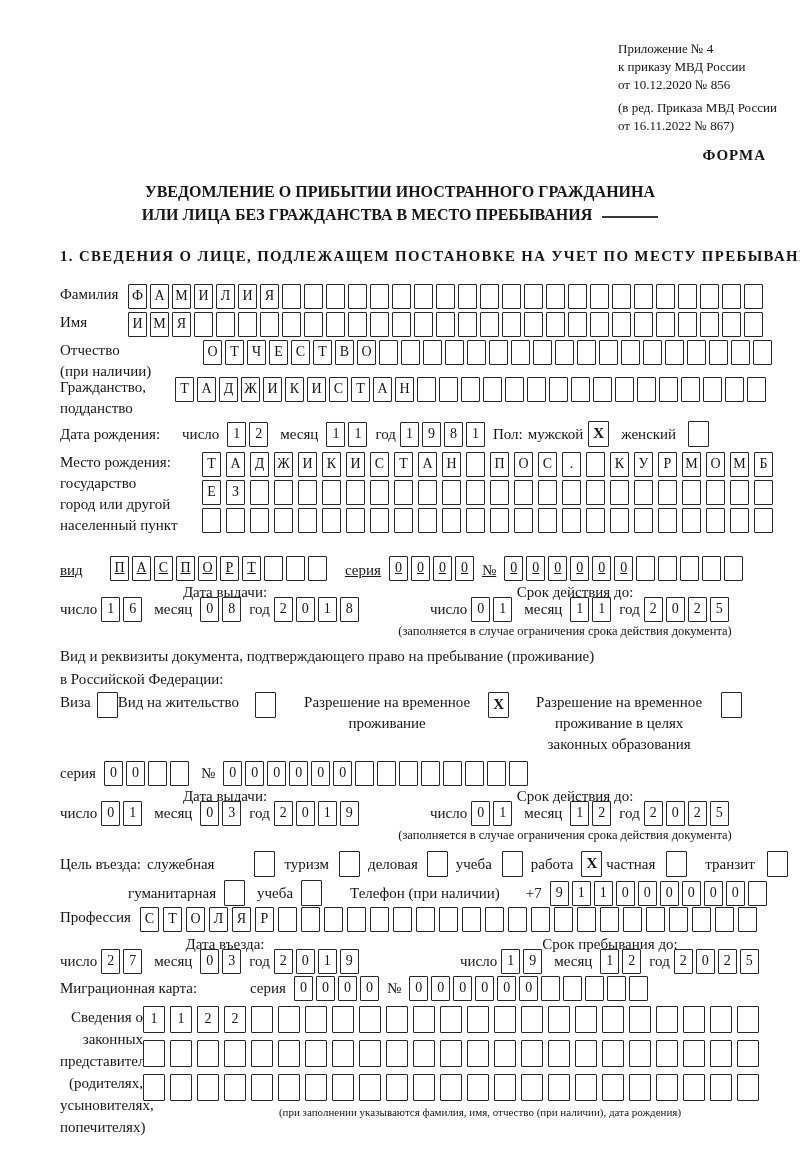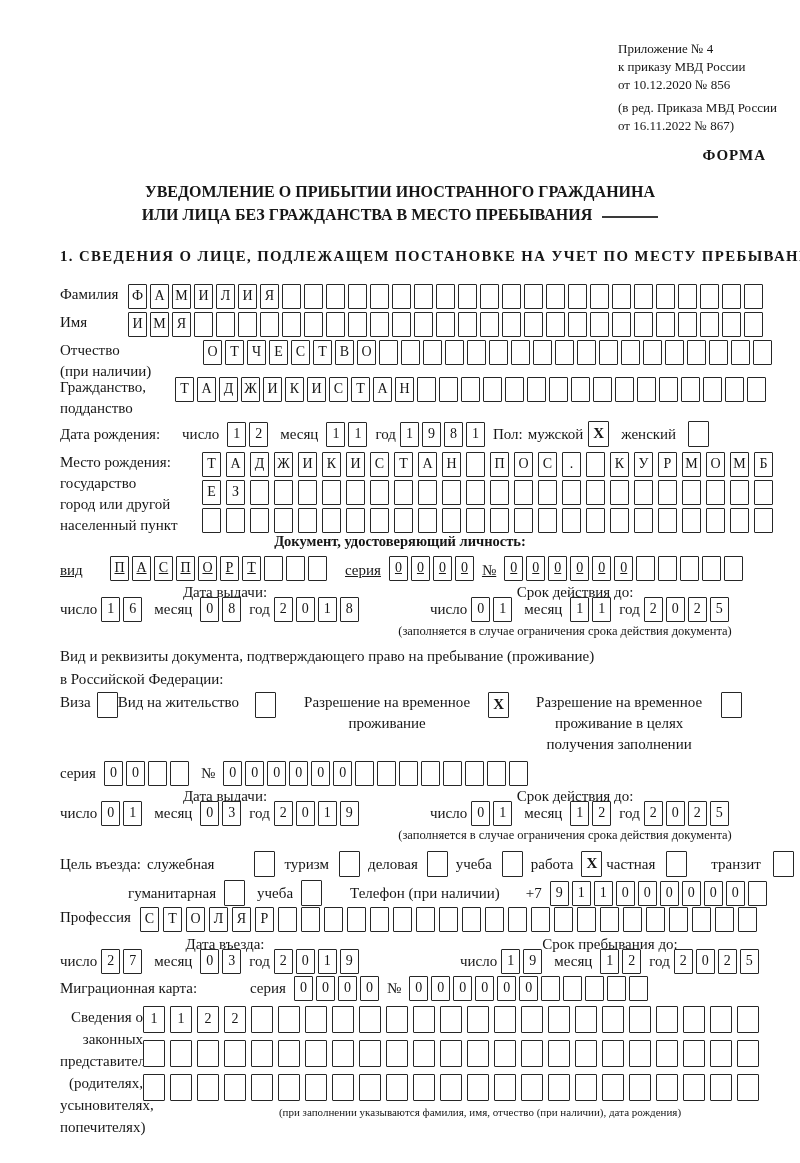--- a/index.html
+++ b/index.html
@@ -305,21 +305,20 @@
           <span class="cell"></span>
           <span class="cell"></span>
           <span class="cell"></span>
           <span class="cell"></span>
           <span class="cell"></span>
           <span class="cell"></span>
         </span>
     </span>
   </div>
 
-  <div class="abs bold center" style="top:533px; left:0; width:800px; font-size:14.5px;">Документ, удостоверяющий личность:</div>
 
   <div class="abs row" style="top:556px; left:60px; align-items:flex-end;text-decoration:underline;">
     <span class="label" style="width:50px;">вид</span>
     <span class="cells">
         <span class="cell">П</span>
         <span class="cell">А</span>
         <span class="cell">С</span>
         <span class="cell">П</span>
         <span class="cell">О</span>
         <span class="cell">Р</span>
@@ -416,21 +415,21 @@
         <span style="display:block">проживание</span>
       </span>
       <span class="cells checkbox gap8">
           <span class="cell">X</span>
         </span>
     </span>
     <span class="pair" style="margin-left:20px;">
       <span class="label-block center" style="width:180px; white-space:nowrap;">
         <span style="display:block">Разрешение на временное</span>
         <span style="display:block">проживание в целях</span>
-        <span style="display:block">получения заполнении</span>
+        <span style="display:block">законных образования</span>
       </span>
       <span class="cells checkbox gap8">
           <span class="cell"></span>
         </span>
     </span>
   </div>
 
   <div class="abs row" style="top:761px; left:60px; align-items:center;">
     <span class="label">серия</span>
     <span class="cells gap8">
@@ -532,21 +531,21 @@
       <span class="cells checkbox" style="margin-left:4px;">
           <span class="cell">X</span>
         </span>
     </span>
     <span class="pair" style="margin-left:4px; align-items:center;">
       <span class="label">частная</span>
       <span class="cells checkbox" style="margin-left:7px;">
           <span class="cell"></span>
         </span>
     </span>
-    <span class="pair" style="margin-left:24px; align-items:center;">
+    <span class="pair" style="margin-left:18px; align-items:center;">
       <span class="label">транзит</span>
       <span class="cells checkbox" style="margin-left:8px;">
           <span class="cell"></span>
         </span>
     </span>
   </div>
 
   <div class="abs row" style="top:880px; left:128px; align-items:center;">
     <span class="label">гуманитарная</span>
     <span class="cells checkbox gap8">

